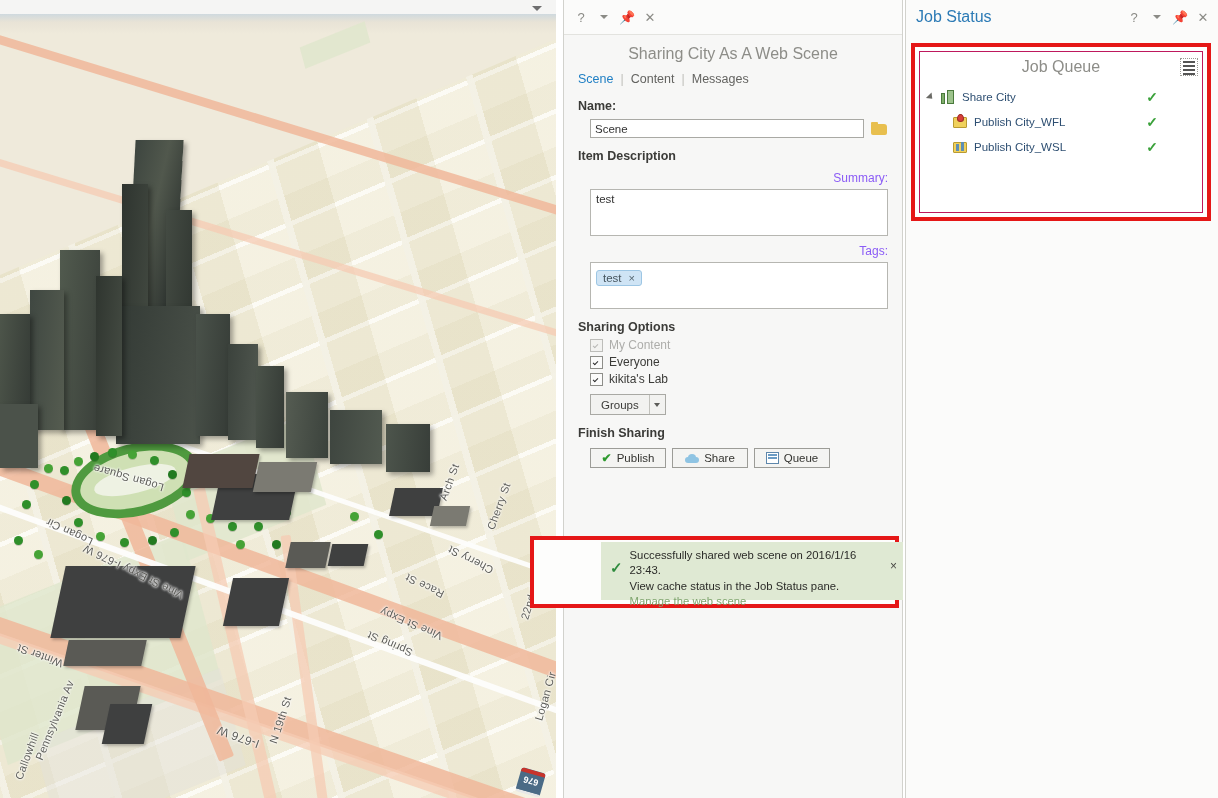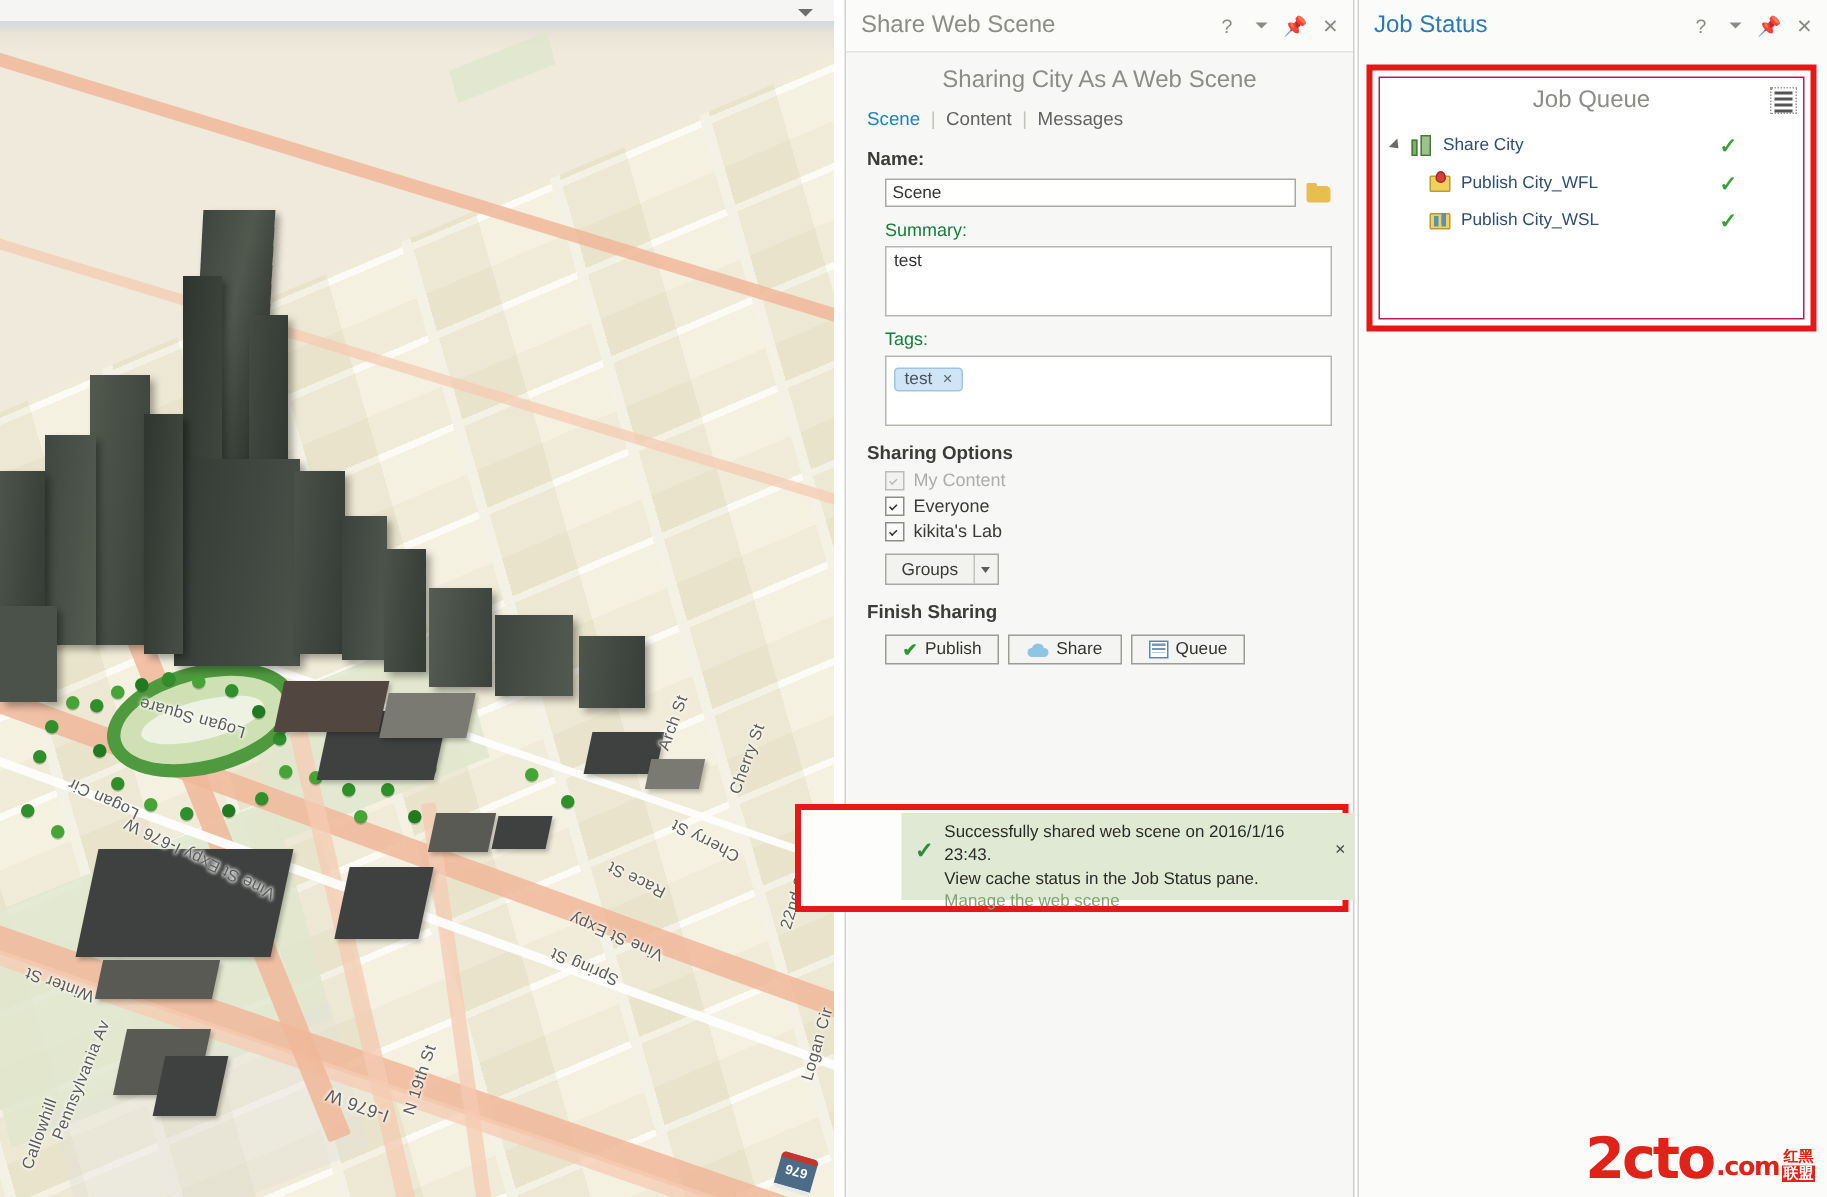--- a/index.html
+++ b/index.html
@@ -132,21 +132,21 @@
   .share-heading{
     text-align:center;font-size:16px;color:#8d8d88;padding:10px 0 9px;font-weight:400;
   }
   .tabs{display:flex;align-items:center;font-size:12.5px;padding-bottom:4px;}
   .tab{color:#636360;padding:0 7px;cursor:default;}
   .tab:first-child{padding-left:0;}
   .tab.active{color:#1f7fc4;}
   .tabsep{color:#c2c2bd;}
 
   .field-label{font-size:12.5px;font-weight:bold;color:#3b3b38;margin:9px 0 6px;}
-  .sub-label{font-size:12px;color:#15803d;margin:8px 0 4px 12px;}
+  .sub-label{font-size:12px;color:#8b5cf6;margin:8px 0 4px 12px;text-align:right;}
   .row-input{display:flex;align-items:center;gap:7px;margin-left:12px;}
   .txt-input{
     flex:1;height:19px;background:#fff;border:1px solid #a9a9a4;
     font-size:11.5px;color:#333;padding:0 4px;box-sizing:border-box;
     font-family:"Liberation Sans",sans-serif;display:flex;align-items:center;
   }
   .folder-icon{width:17px;height:14px;position:relative;flex:none;}
   .folder-icon:before{content:"";position:absolute;left:0;top:2px;width:16px;height:11px;
     background:#e8bf4e;border-radius:1px 3px 2px 2px;}
   .folder-icon:after{content:"";position:absolute;left:0;top:0px;width:7px;height:3px;
@@ -401,21 +401,20 @@
 
       <div class="shield" style="left:518px;top:756px;transform:rotate(196deg);">
         <span>676</span>
         <span class="bar"></span>
       </div>
     </div>
   </div>
 
   <div class="share-pane">
     <div class="pane-titlebar">
-      <div class="pane-title">Share Web Scene</div>
       <div class="titlebar-icons">
         <div class="ti">?</div>
         <div class="ti caret-dn"></div>
         <div class="ti">📌</div>
         <div class="ti">✕</div>
       </div>
     </div>
 
     <div class="share-body">
       <div class="share-heading">Sharing City As A Web Scene</div>
@@ -427,20 +426,21 @@
         <div class="tabsep">|</div>
         <div class="tab">Messages</div>
       </div>
 
       <div class="field-label">Name:</div>
       <div class="row-input">
         <div class="txt-input">Scene</div>
         <div class="folder-icon"></div>
       </div>
 
+      <div class="section-title">Item Description</div>
       <div class="sub-label">Summary:</div>
       <div class="textarea">test</div>
 
       <div class="sub-label">Tags:</div>
       <div class="tagsbox">
         <span class="tag-chip">
           <span>test</span>
           <span class="tag-x">×</span>
         </span>
       </div>
@@ -529,23 +529,15 @@
           <span class="job-check">✓</span>
         </div>
         <div class="job-row child">
           <span class="job-icon ic-wsl"></span>
           <span class="job-label">Publish City_WSL</span>
           <span class="job-check">✓</span>
         </div>
       </div>
     </div>
 
-    <div class="watermark">
-      <span class="wm-main">2cto</span>
-      <span class="wm-com">.com</span>
-      <span class="wm-cn">
-        <span>红黑</span>
-        <span class="b">联盟</span>
-      </span>
-    </div>
   </div>
 
 </div>
 
 </body></html>

